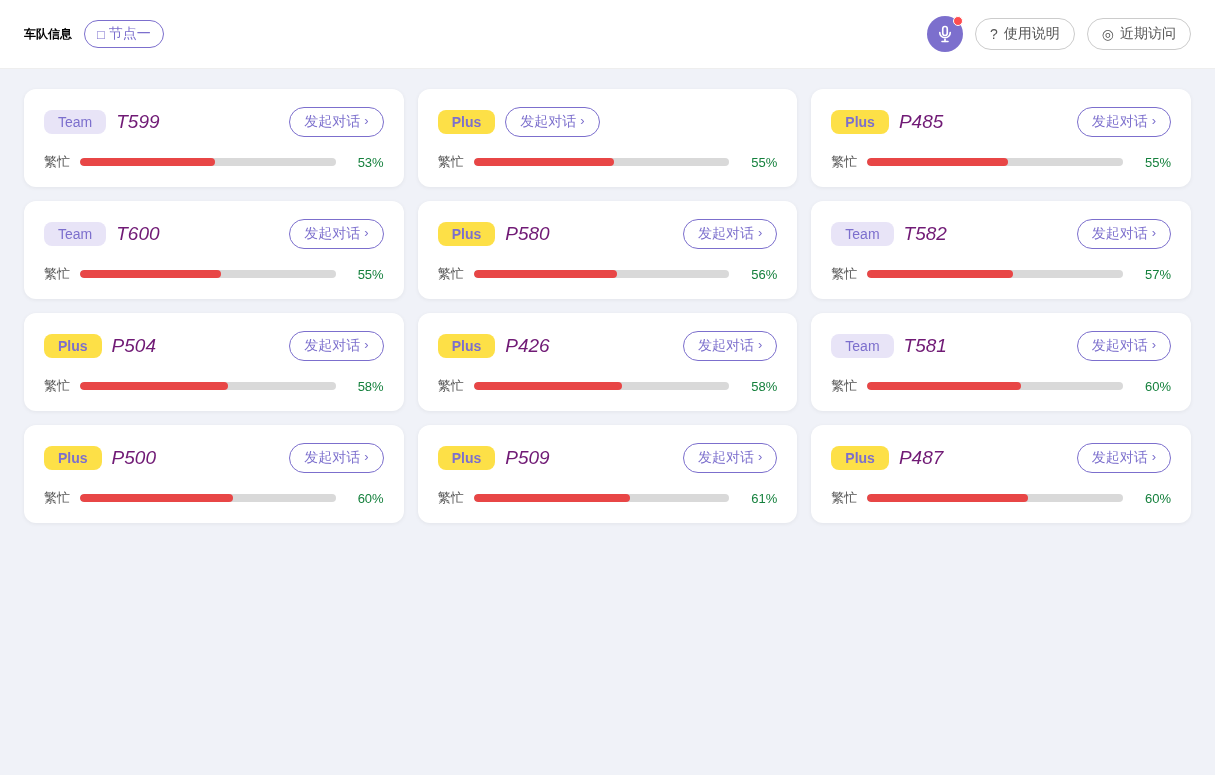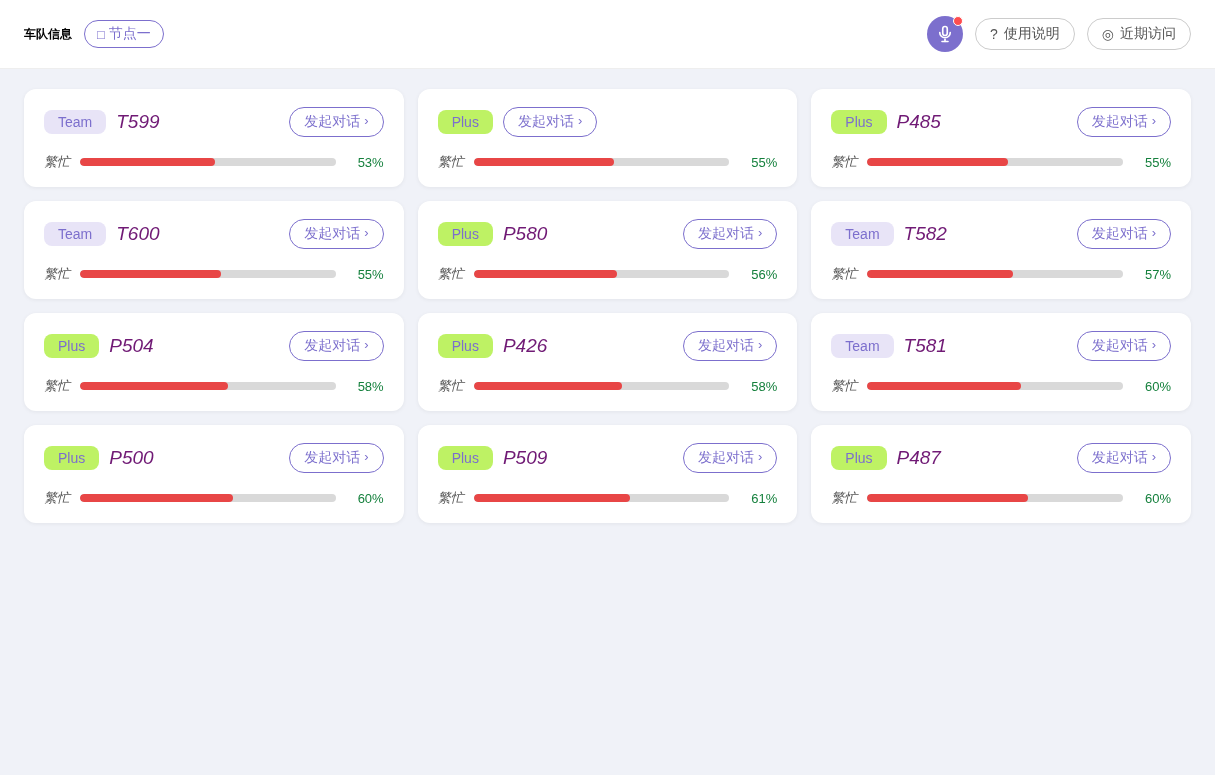--- a/index.html
+++ b/index.html
@@ -99,22 +99,23 @@
       border-radius: 8px;
       padding: 4px 14px;
       font-size: 14px;
       font-weight: 500;
     }
     .badge-team {
       background: #e8e4f7;
       color: #7c6fcd;
     }
     .badge-plus {
-      background: #bef264;
+      background: #fde047;
       color: #7c6fcd;
+      font-weight: bold;
     }
     .card-id {
       font-size: 19px;
       font-weight: 400;
       font-style: italic;
       color: #701a75;
       flex: 1;
     }
     .talk-btn {
       display: flex;
@@ -131,21 +132,20 @@
     }
     .card-bottom {
       display: flex;
       align-items: center;
       gap: 10px;
     }
     .busy-label {
       font-size: 13px;
       color: #555;
       min-width: 24px;
-      font-style: italic;
     }
     .progress-bar-bg {
       flex: 1;
       height: 8px;
       background: #d9d9d9;
       border-radius: 4px;
       overflow: hidden;
     }
     .progress-bar-fill {
       height: 100%;

